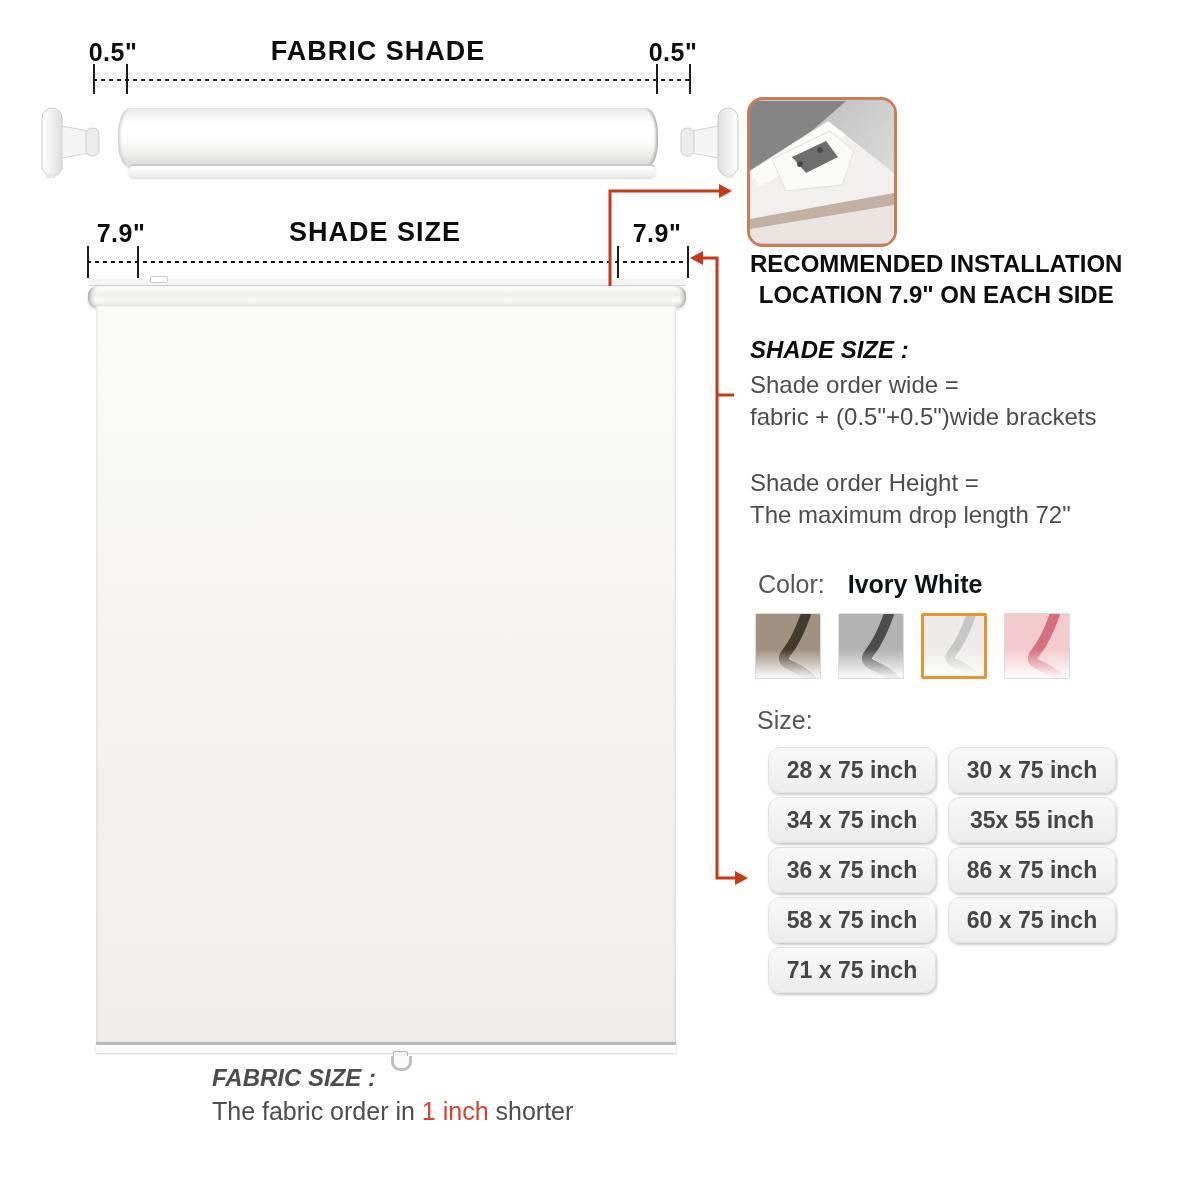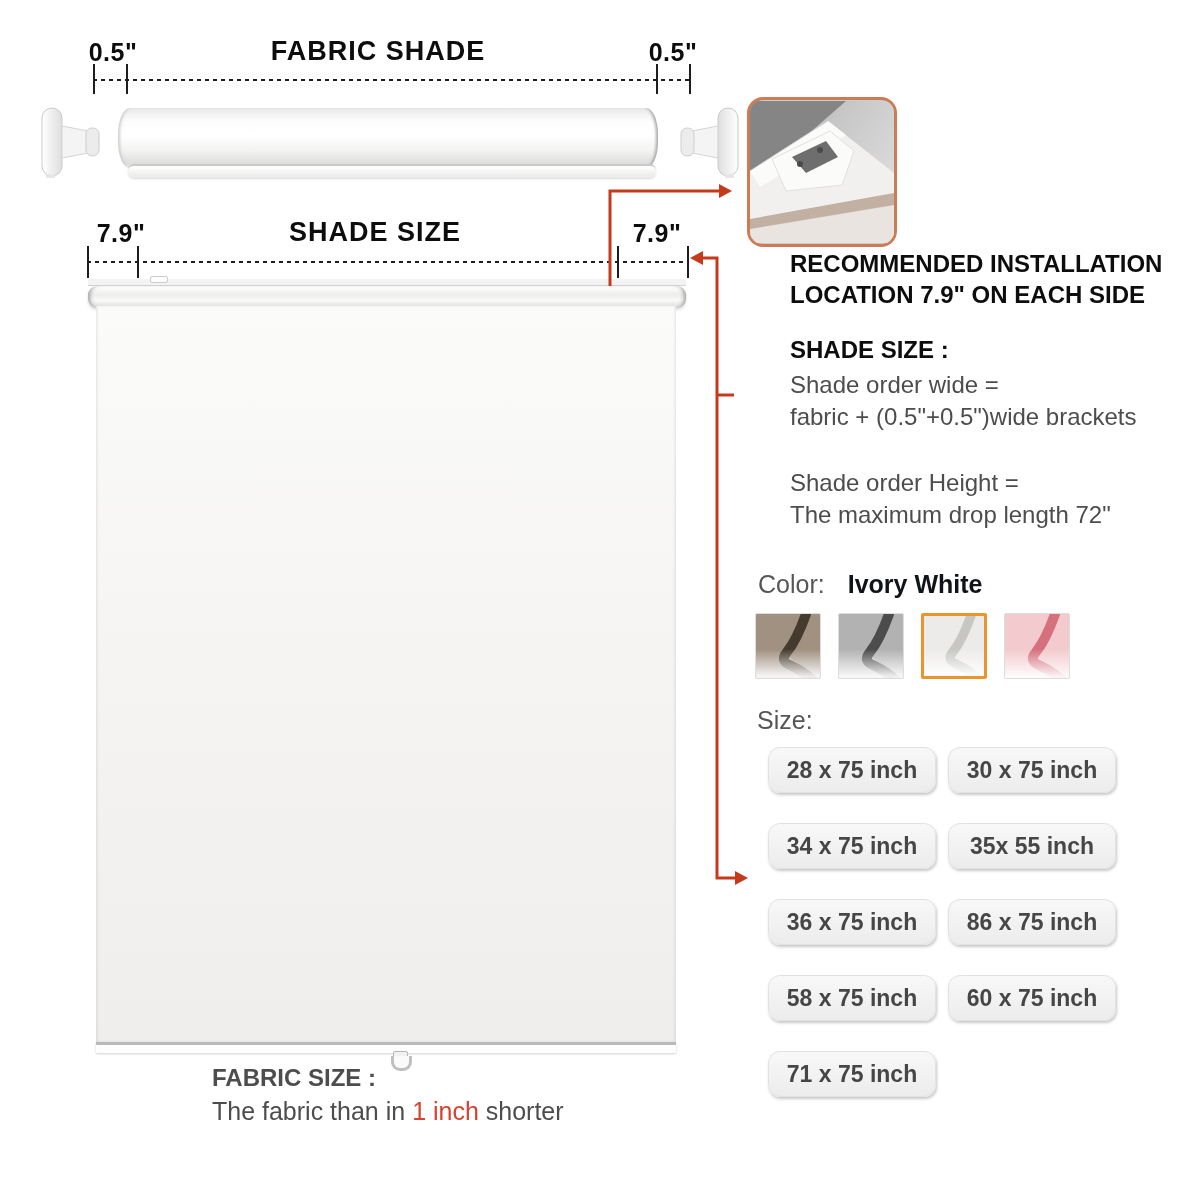--- a/index.html
+++ b/index.html
@@ -33,34 +33,34 @@
   .fabric{left:96px;top:306px;width:580px;height:736px;
         background:linear-gradient(180deg,#fbfbfa 0%,#f4f3f1 55%,#efeeec 100%);
         box-shadow:inset 2px 0 3px -1px rgba(0,0,0,.10), inset -2px 0 3px -1px rgba(0,0,0,.10);}
   .hem{left:96px;top:1042px;width:580px;height:8px;background:#fdfdfd;border-top:3px solid #b9b9b9;
         box-shadow:0 1px 2px rgba(0,0,0,.18);}
   .pull{left:388px;top:1051px;width:24px;height:20px;}
   .pull .tab{position:absolute;left:5px;top:0;width:13px;height:6px;background:#f1f1f1;border:1px solid #b5b5b5;border-radius:2px;}
   .pull .ring{position:absolute;left:3px;top:5px;width:15px;height:12px;border:3px solid #c0c0c0;border-top:none;border-radius:0 0 9px 9px;background:#fafafa;}
 
   
-  .rtext{left:790px;font-size:24px;color:#4d4d4d;line-height:32px;white-space:nowrap;}
-  .bold-black{font-weight:bold;color:#0d0d0d;}
+  .rtext{left:750px;font-size:24px;color:#4d4d4d;line-height:32px;white-space:nowrap;text-align:center;}
+  .bold-black{font-weight:bold;color:#0d0d0d;font-style:italic;}
   .note-head{font-weight:bold;font-size:24px;line-height:31px;color:#0d0d0d;}
   .color-row{left:758px;top:570px;font-size:25px;white-space:nowrap;}
   .color-row .lbl{color:#565656;}
   .color-row .val{font-weight:bold;color:#10131a;margin-left:23px;}
 
   .swatches{left:755px;top:613px;display:flex;gap:17px;}
   .swatch{position:relative;width:66px;height:66px;border:1px solid #dddddd;box-sizing:border-box;overflow:hidden;border-radius:2px;}
   .swatch svg{position:absolute;left:0;top:0;width:100%;height:100%;}
   .swatch::after{content:'';position:absolute;inset:0;background:linear-gradient(180deg,rgba(255,255,255,0) 55%,rgba(255,255,255,.9) 97%);}
 
   .size-label{left:757px;top:706px;font-size:25px;color:#565656;}
-  .chips{left:768px;top:747px;display:grid;grid-template-columns:168px 168px;gap:30px 12px;}
+  .chips{left:768px;top:747px;display:grid;grid-template-columns:168px 168px;gap:4px 12px;}
   .chip{height:44px;border-radius:12px;border:1px solid #e2e2e2;
         background:linear-gradient(180deg,#f8f8f8,#ececec);
         box-shadow:1px 2px 3px rgba(0,0,0,.22);
         display:flex;align-items:center;justify-content:center;
         font-size:23px;font-weight:bold;color:#464646;white-space:nowrap;}
 
   .bottom-note{left:212px;font-size:25px;color:#4d4d4d;line-height:32px;white-space:nowrap;}
 
   .arrows{left:0;top:0;width:1200px;height:1200px;pointer-events:none;}
 </style>
@@ -198,16 +198,16 @@
     <div class="chip">35x 55 inch</div>
     <div class="chip">36 x 75 inch</div>
     <div class="chip">86 x 75 inch</div>
     <div class="chip">58 x 75 inch</div>
     <div class="chip">60 x 75 inch</div>
     <div class="chip">71 x 75 inch</div>
   </div>
 
   <div class="abs bottom-note bold-black" style="top:1062px;font-size:24px;">FABRIC SIZE :</div>
   <div class="abs bottom-note" style="top:1095px;">
-    <span>The fabric than in </span><span style="color: rgb(216, 65, 46);">1 inch</span><span> shorter</span>
+    <span>The fabric order in </span><span style="color: rgb(216, 65, 46);">1 inch</span><span> shorter</span>
   </div>
 
 </div>
 
 </body></html>

